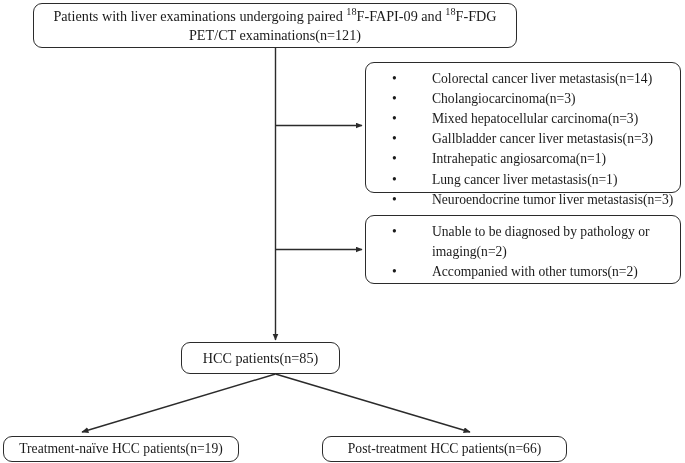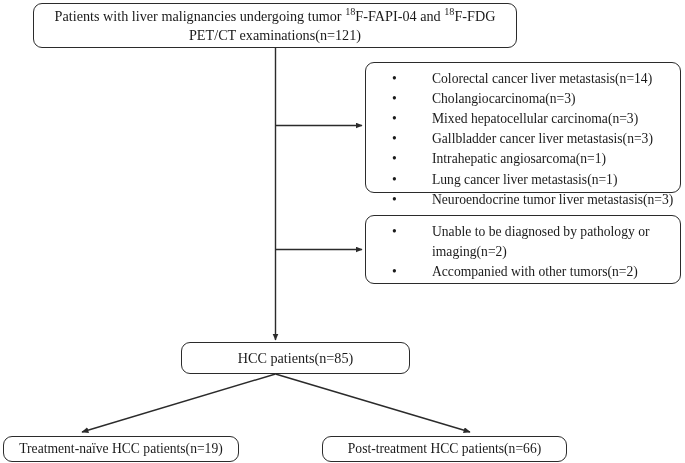--- a/index.html
+++ b/index.html
@@ -73,21 +73,21 @@
   }
   #node-excluded-other {
     left: 365px;
     top: 215px;
     width: 316px;
     height: 69px;
   }
   #node-hcc {
     left: 181px;
     top: 342px;
-    width: 229px;
+    width: 159px;
     height: 32px;
   }
   #node-naive {
     left: 3px;
     top: 436px;
     width: 236px;
     height: 26px;
     font-size: 13.6px;
   }
   #node-post {
@@ -130,21 +130,21 @@
 
     <line x1="275.5" y1="249.5" x2="362" y2="249.5" stroke="#2b2b2b" stroke-width="1.4" marker-end="url(#arrowhead)"></line>
 
     <line x1="275.5" y1="374" x2="82" y2="432" stroke="#2b2b2b" stroke-width="1.4" marker-end="url(#arrowhead)"></line>
 
     <line x1="275.5" y1="374" x2="470" y2="432" stroke="#2b2b2b" stroke-width="1.4" marker-end="url(#arrowhead)"></line>
   </svg>
 
   <div class="node" id="node-source">
     <div class="inner">
-      <span>Patients with liver malignancies undergoing tumor </span><sup>18</sup><span>F-FAPI-04 and </span><sup>18</sup><span>F-FDG</span><br>
+      <span>Patients with liver examinations undergoing paired </span><sup>18</sup><span>F-FAPI-09 and </span><sup>18</sup><span>F-FDG</span><br>
       <span>PET/CT examinations(n=121)</span>
     </div>
   </div>
 
   <div class="node listbox" id="node-excluded-dx">
     <ul>
       <li><span class="bullet">•</span><span>Colorectal cancer liver metastasis(n=14)</span></li>
       <li><span class="bullet">•</span><span>Cholangiocarcinoma(n=3)</span></li>
       <li><span class="bullet">•</span><span>Mixed hepatocellular carcinoma(n=3)</span></li>
       <li><span class="bullet">•</span><span>Gallbladder cancer liver metastasis(n=3)</span></li>

